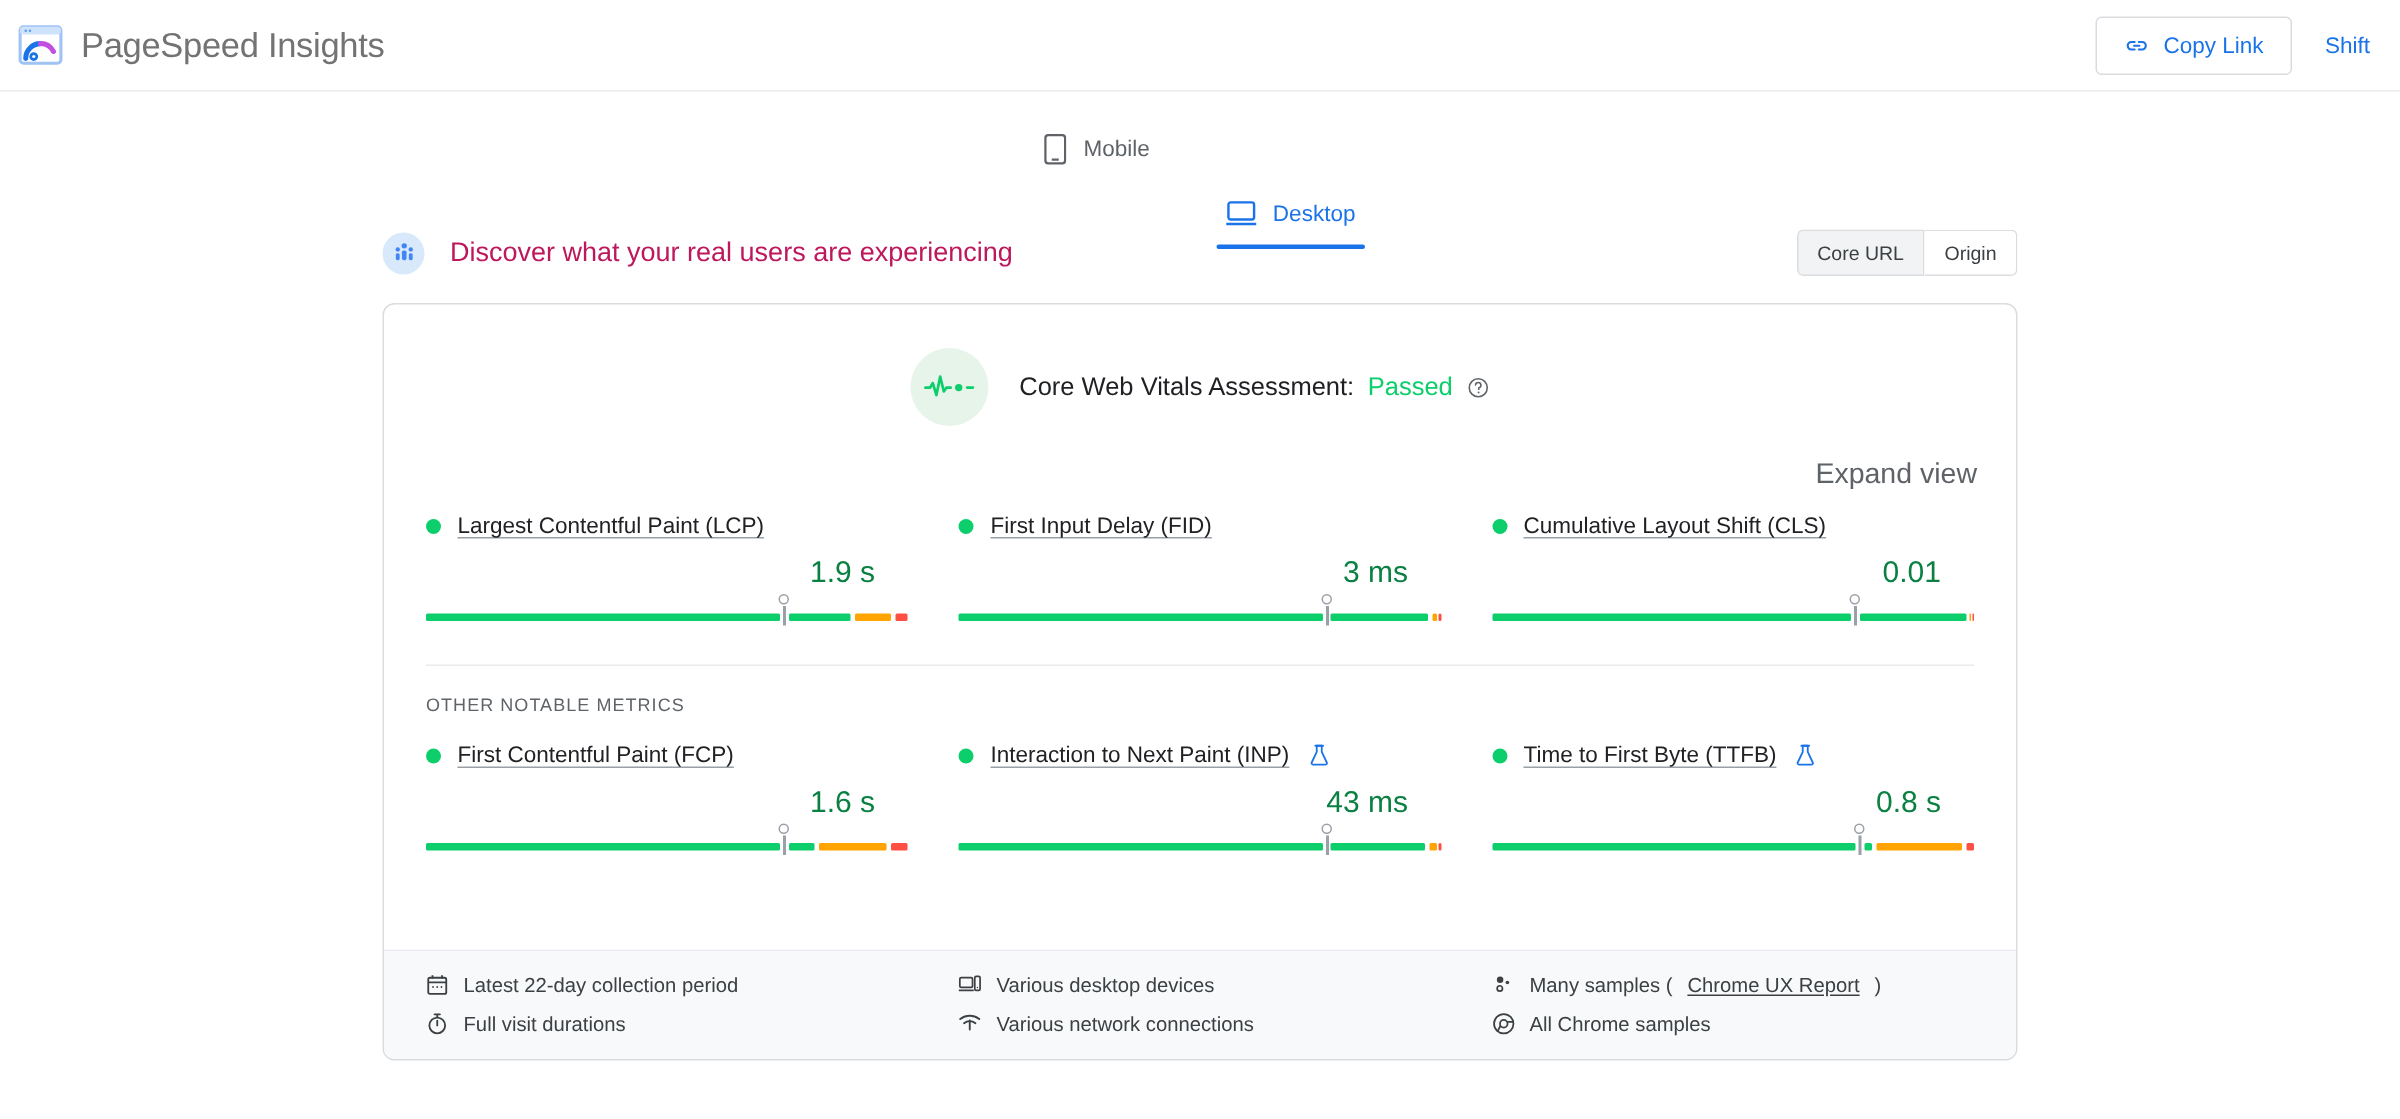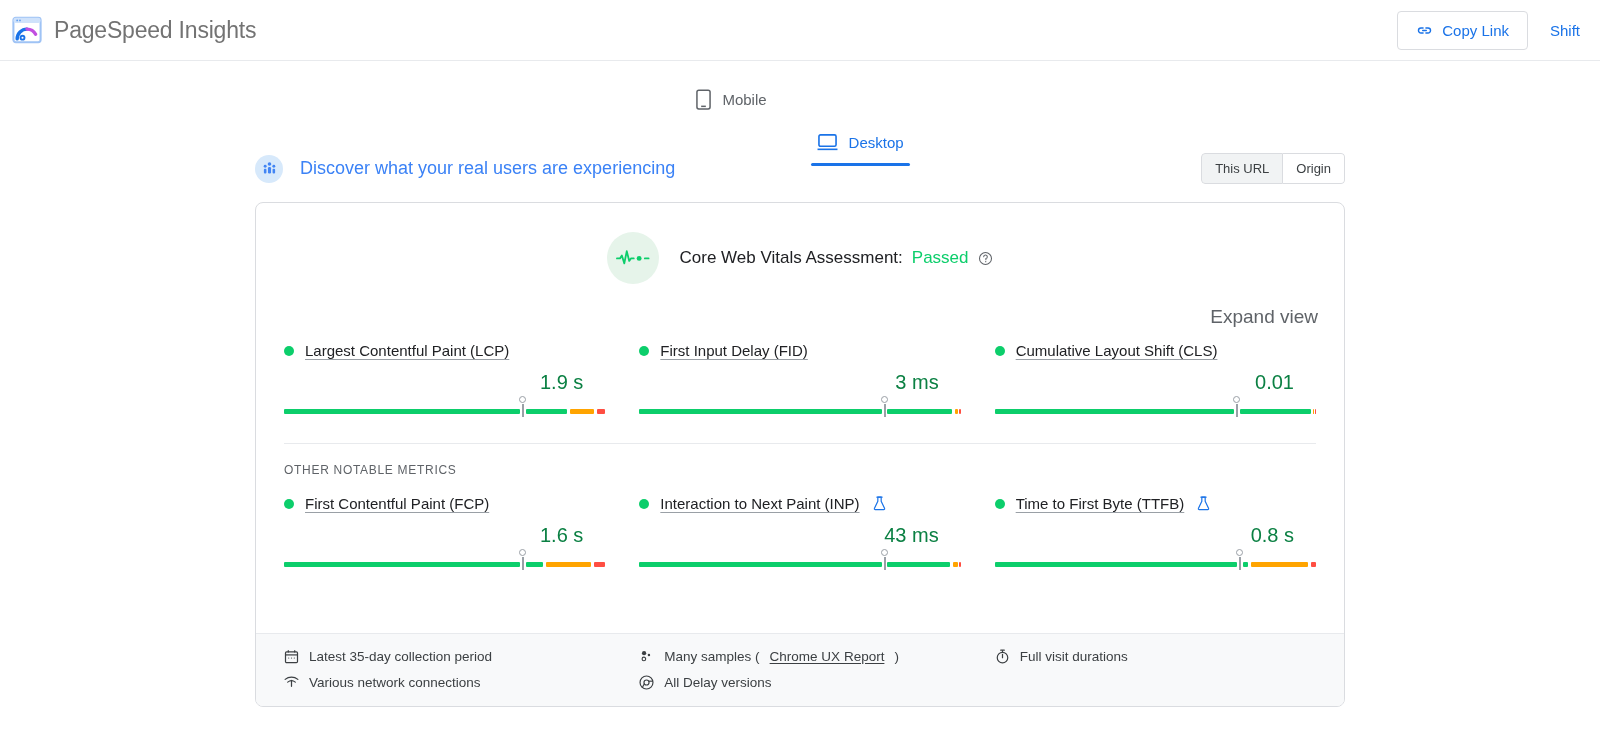--- a/index.html
+++ b/index.html
@@ -62,21 +62,21 @@
     width: 1090px; margin: 16px auto 0 auto;
     display: flex; align-items: center;
     position: relative;
   }
   .users-badge {
     width: 28px; height: 28px; border-radius: 50%;
     background: #d7e9fb; display: flex; align-items: center; justify-content: center;
     flex: 0 0 auto;
   }
   .section-title {
-    font-size: 18px; color: #3b82f6; margin-left: 17px;
+    font-size: 18px; color: #be185d; margin-left: 17px;
   }
   .seg-group {
     margin-left: auto; display: flex;
     border-radius: 4px; overflow: hidden;
   }
   .seg {
     font-size: 13px; padding: 7px 13px;
     border: 1px solid #dadce0; cursor: pointer;
     color: #3c4043; background: #fff; font-family: inherit;
   }
@@ -227,21 +227,21 @@
       <circle cx="10" cy="4.6" r="2.1"></circle>
       <circle cx="4.9" cy="7.4" r="1.7"></circle>
       <circle cx="15.1" cy="7.4" r="1.7"></circle>
       <rect x="8.2" y="8.2" width="3.6" height="7.6" rx="1.4"></rect>
       <rect x="3.4" y="10.4" width="3" height="5.4" rx="1.2"></rect>
       <rect x="13.6" y="10.4" width="3" height="5.4" rx="1.2"></rect>
     </svg>
   </span>
   <span class="section-title">Discover what your real users are experiencing</span>
   <div class="seg-group">
-    <button class="seg active">This URL</button>
+    <button class="seg active">Core URL</button>
     <button class="seg">Origin</button>
   </div>
 </div>
 
 <div class="card">
 
   <div class="cwv-head">
     <span class="pulse-circle">
       <svg width="34" height="22" viewBox="0 0 36 22" fill="none" stroke="#0cce6b" stroke-width="1.9" stroke-linecap="round" stroke-linejoin="round">
         <path d="M1 11.5h3.2l2-3.2 2.6 8.4 2.6-13 2.6 10.4 1.8-2.6h3"></path>
@@ -393,21 +393,32 @@
         <svg width="15" height="15" viewBox="0 0 16 16" fill="none" stroke="#3c4043" stroke-width="1.3">
           <rect x="1.6" y="3" width="12.8" height="11.5" rx="1.2"></rect>
           <line x1="1.6" y1="6.3" x2="14.4" y2="6.3"></line>
           <line x1="4.6" y1="1.3" x2="4.6" y2="3.6"></line>
             <line x1="11.4" y1="1.3" x2="11.4" y2="3.6"></line>
           <circle cx="5" cy="9.6" r="0.65" fill="#3c4043" stroke="none"></circle>
           <circle cx="8" cy="9.6" r="0.65" fill="#3c4043" stroke="none"></circle>
           <circle cx="11" cy="9.6" r="0.65" fill="#3c4043" stroke="none"></circle>
         </svg>
       </span>
-      <span>Latest 35-day collection period</span>
+      <span>Latest 22-day collection period</span>
+    </div>
+    <div class="meta-item">
+      <span class="ic">
+        <svg width="16" height="14" viewBox="0 0 17 14" fill="none" stroke="#3c4043" stroke-width="1.3">
+          <rect x="1" y="2.2" width="9.6" height="7.3" rx="1"></rect>
+          <line x1="0.6" y1="11.8" x2="11" y2="11.8" stroke-linecap="round"></line>
+          <rect x="12.3" y="1.2" width="4" height="10.6" rx="1"></rect>
+          <circle cx="14.3" cy="9.6" r="0.55" fill="#3c4043" stroke="none"></circle>
+        </svg>
+      </span>
+      <span>Various desktop devices</span>
     </div>
     <div class="meta-item">
       <span class="ic">
         <svg width="15" height="15" viewBox="0 0 16 16" fill="none" stroke="#3c4043" stroke-width="1.2">
           <circle cx="5.4" cy="4.4" r="2.3" fill="#3c4043" stroke="none"></circle>
           <circle cx="10.6" cy="6.4" r="1.3" fill="#3c4043" stroke="none"></circle>
           <circle cx="5.2" cy="10.6" r="1.9"></circle>
         </svg>
       </span>
       <span>Many samples (</span>
@@ -437,16 +448,16 @@
     </div>
     <div class="meta-item">
       <span class="ic">
         <svg width="15" height="15" viewBox="0 0 16 16" fill="none" stroke="#3c4043" stroke-width="1.25">
           <circle cx="8" cy="8" r="6.9"></circle>
           <circle cx="8" cy="8" r="2.7"></circle>
           <line x1="10.4" y1="6.6" x2="14.8" y2="6.6"></line>
           <line x1="5.7" y1="9.4" x2="3.4" y2="13.6"></line>
         </svg>
       </span>
-      <span>All Delay versions</span>
+      <span>All Chrome samples</span>
     </div>
   </div>
 </div>
 
 </body></html>

